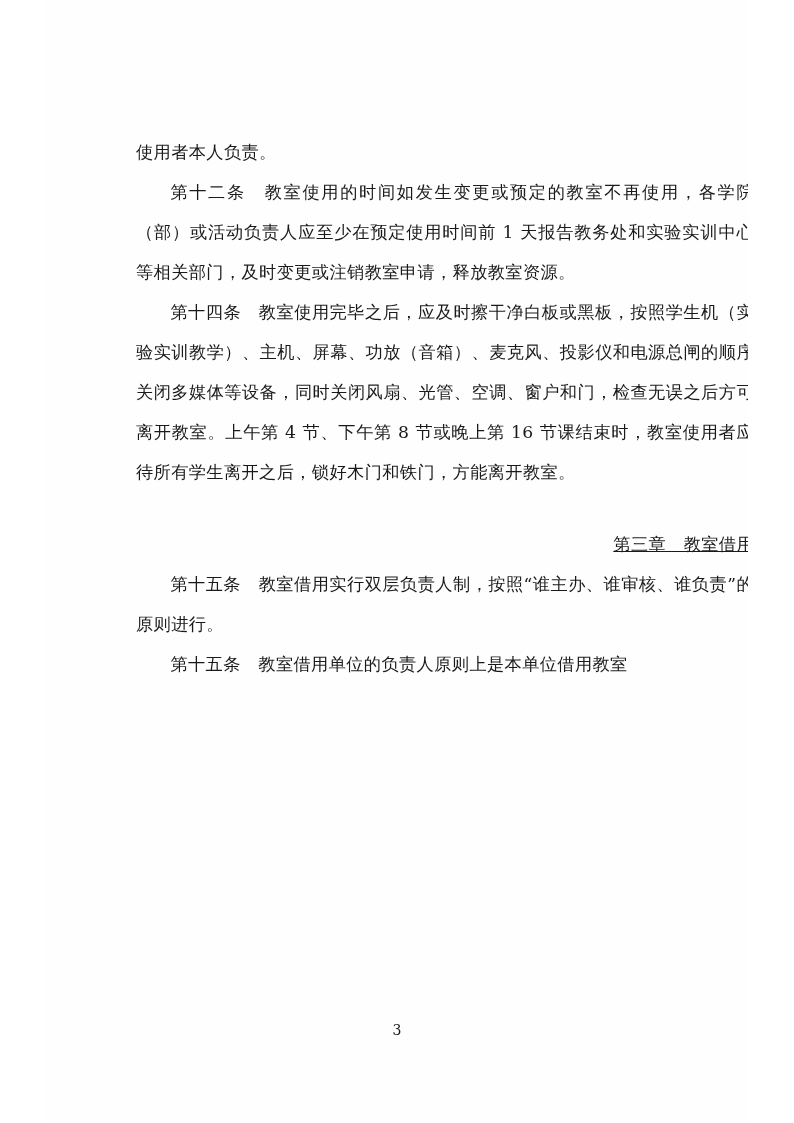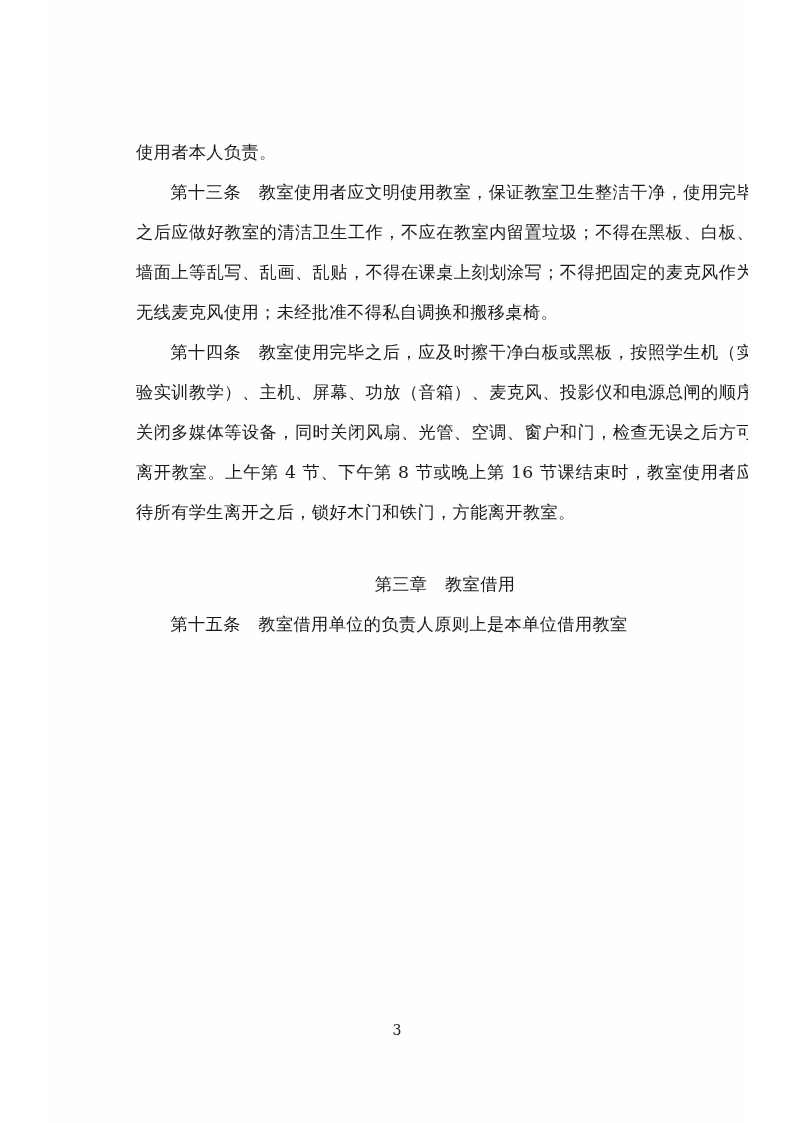--- a/index.html
+++ b/index.html
@@ -28,22 +28,23 @@
     line-height: 40px;
     text-align: justify;
     text-justify: inter-ideograph;
     letter-spacing: 0.4px;
     margin: 0;
   }
   .para.indent {
     text-indent: 2em;
   }
   .para.center {
-    text-align: center;
+    text-align: right;
     text-indent: 0;
+    text-decoration: underline;
   }
   .chapter-gap { height: 32px; }
   .page-number {
     position: absolute;
     left: 0;
     right: 0;
     top: 1022px;
     text-align: center;
     font-size: 14px;
     font-family: "DejaVu Serif", "Liberation Serif", serif;
@@ -51,28 +52,29 @@
   }
 </style>
 </head>
 <body>
 
 <div class="page">
   <div class="content">
 
     <p class="para">使用者本人负责。</p>
 
+    <p class="para indent">第十二条　教室使用的时间如发生变更或预定的教室不再使用，各学院（部）或活动负责人应至少在预定使用时间前 1 天报告教务处和实验实训中心等相关部门，及时变更或注销教室申请，释放教室资源。</p>
 
-    <p class="para indent">第十三条　教室使用者应文明使用教室，保证教室卫生整洁干净，使用完毕之后应做好教室的清洁卫生工作，不应在教室内留置垃圾；不得在黑板、白板、墙面上等乱写、乱画、乱贴，不得在课桌上刻划涂写；不得把固定的麦克风作为无线麦克风使用；未经批准不得私自调换和搬移桌椅。</p>
 
     <p class="para indent">第十四条　教室使用完毕之后，应及时擦干净白板或黑板，按照学生机（实验实训教学）、主机、屏幕、功放（音箱）、麦克风、投影仪和电源总闸的顺序关闭多媒体等设备，同时关闭风扇、光管、空调、窗户和门，检查无误之后方可离开教室。上午第 4 节、下午第 8 节或晚上第 16 节课结束时，教室使用者应待所有学生离开之后，锁好木门和铁门，方能离开教室。</p>
 
     <div class="chapter-gap"></div>
 
     <p class="para center">第三章　教室借用</p>
 
+    <p class="para indent">第十五条　教室借用实行双层负责人制，按照“谁主办、谁审核、谁负责”的原则进行。</p>
 
     <p class="para indent">第十五条　教室借用单位的负责人原则上是本单位借用教室</p>
 
   </div>
 
   <div class="page-number">3</div>
 </div>
 
 </body></html>

